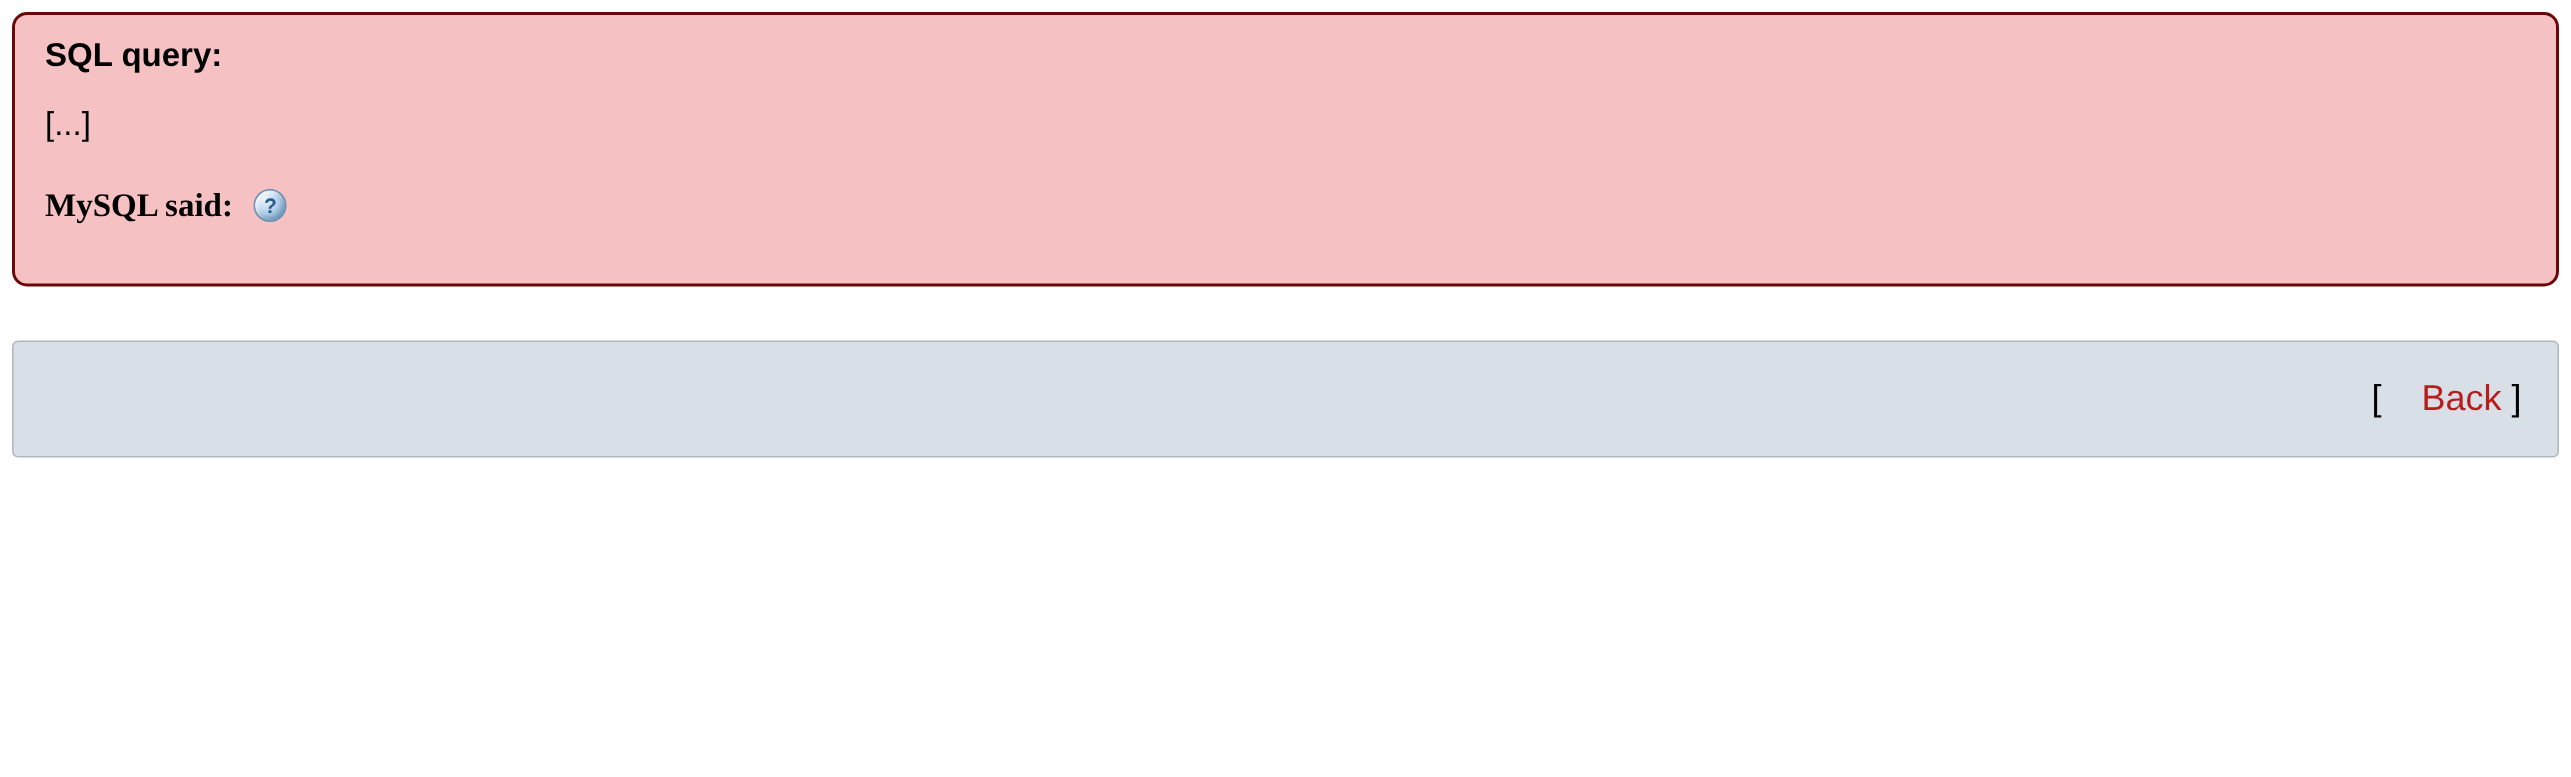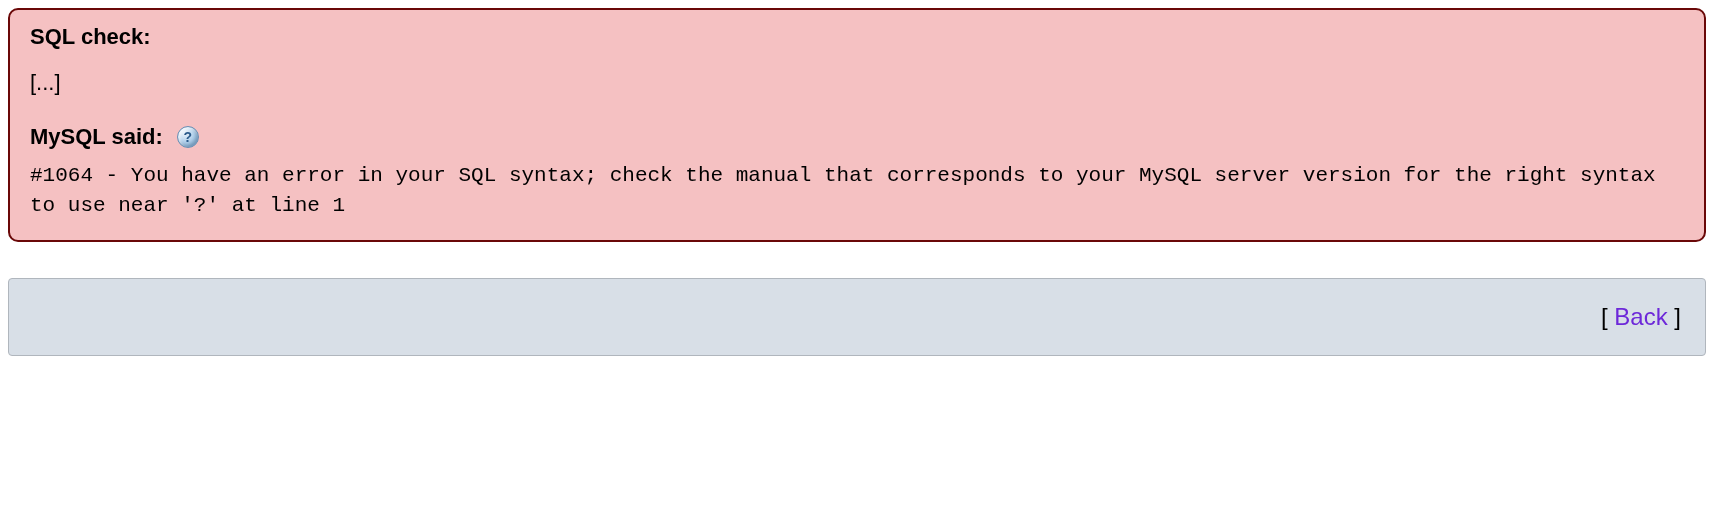--- a/index.html
+++ b/index.html
@@ -31,21 +31,22 @@
     .section-label {
       font-size: 22px;
       font-weight: bold;
       color: #000;
       margin-bottom: 20px;
     }
     .section-label-row {
       display: flex;
       align-items: center;
       gap: 14px;
-      margin-bottom: 11px;
+      margin-bottom: 21px;
+      font-family: Liberation Serif, serif;
     }
     .section-label-row .section-label {
       margin-bottom: 0;
     }
     .sql-query-text {
       font-size: 22px;
       color: #000;
       margin-bottom: 28px;
       font-family: sans-serif;
     }
@@ -81,36 +82,36 @@
       border-radius: 4px;
       padding: 24px 24px;
       text-align: right;
       font-size: 24px;
       color: #000;
     }
     .footer-box .bracket {
       color: #000;
     }
     .back-link {
-      color: #6d28d9;
+      color: #b91c1c;
       text-decoration: none;
       cursor: pointer;
+      margin-left: 20px;
     }
   </style>
 </head>
 <body>
 
 <div class="error-box">
 
-  <div class="section-label">SQL check:</div>
+  <div class="section-label">SQL query:</div>
   <div class="sql-query-text">[...]</div>
 
   <div class="section-label-row">
     <span class="section-label">MySQL said:</span>
     <span class="help-icon"></span>
   </div>
 
-  <div class="error-message">#1064 - You have an error in your SQL syntax; check the manual that corresponds to your MySQL server version for the right syntax to use near '?' at line 1</div>
 </div>
 
 <div class="footer-box">
   <span class="bracket">[ </span><a class="back-link">Back</a><span class="bracket"> ]</span>
 </div>
 
 </body></html>

